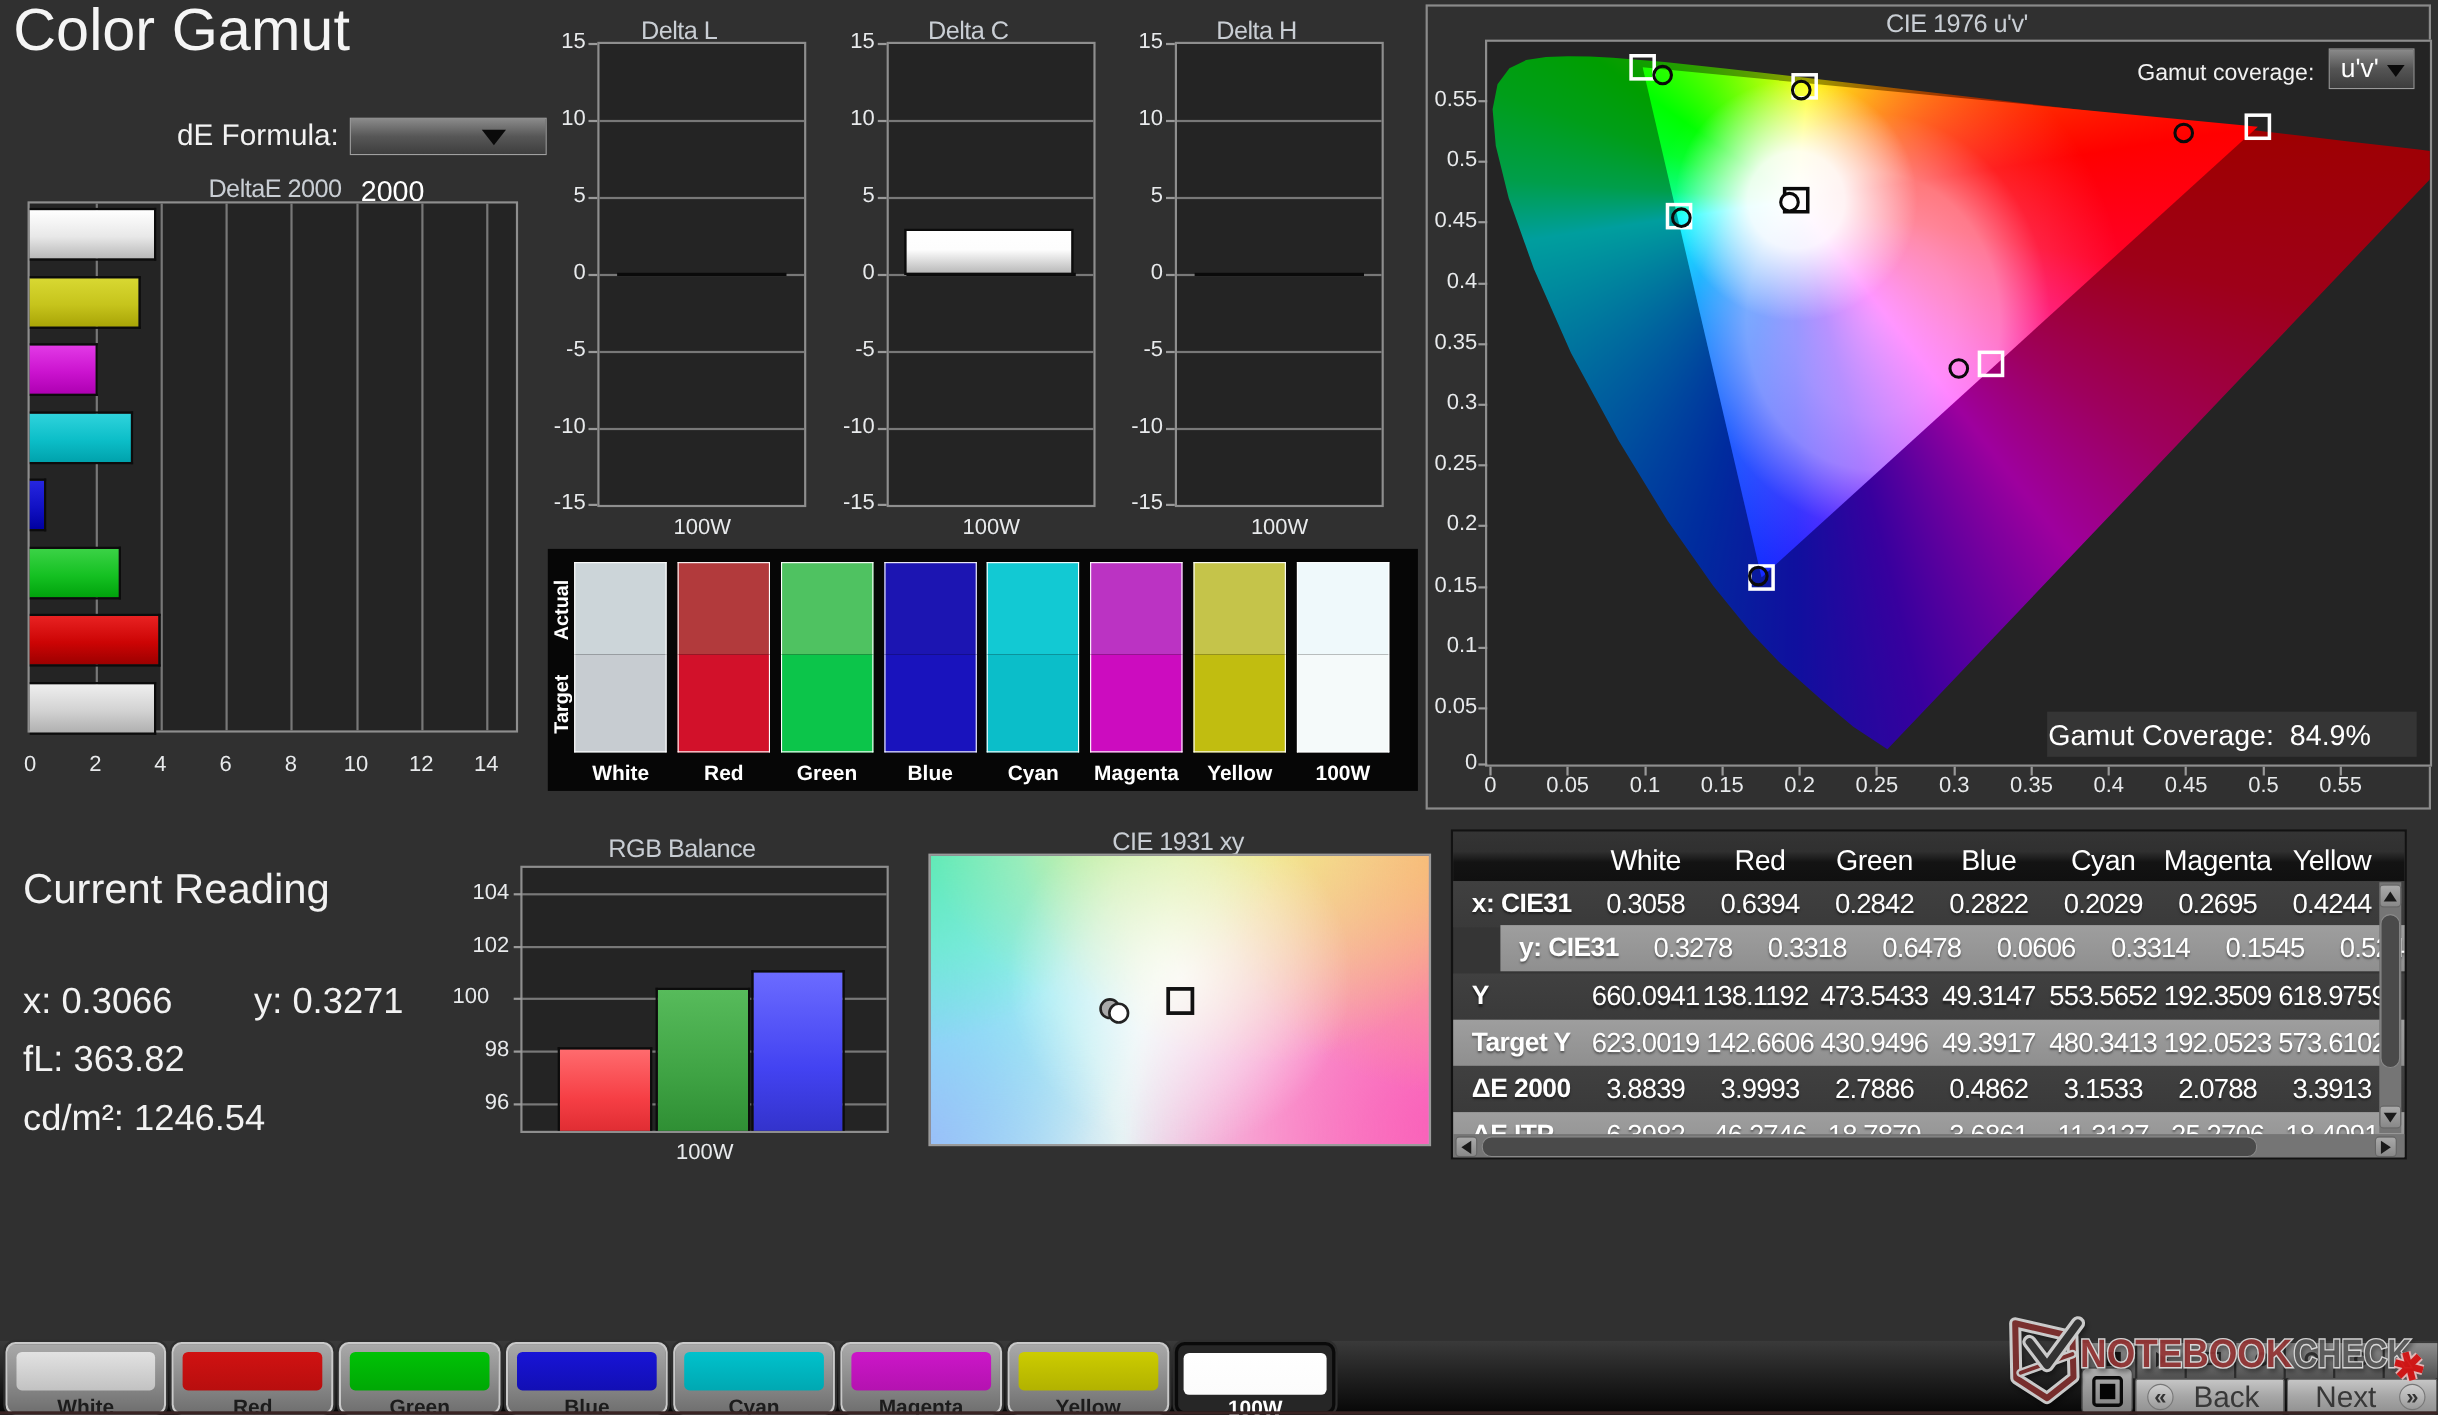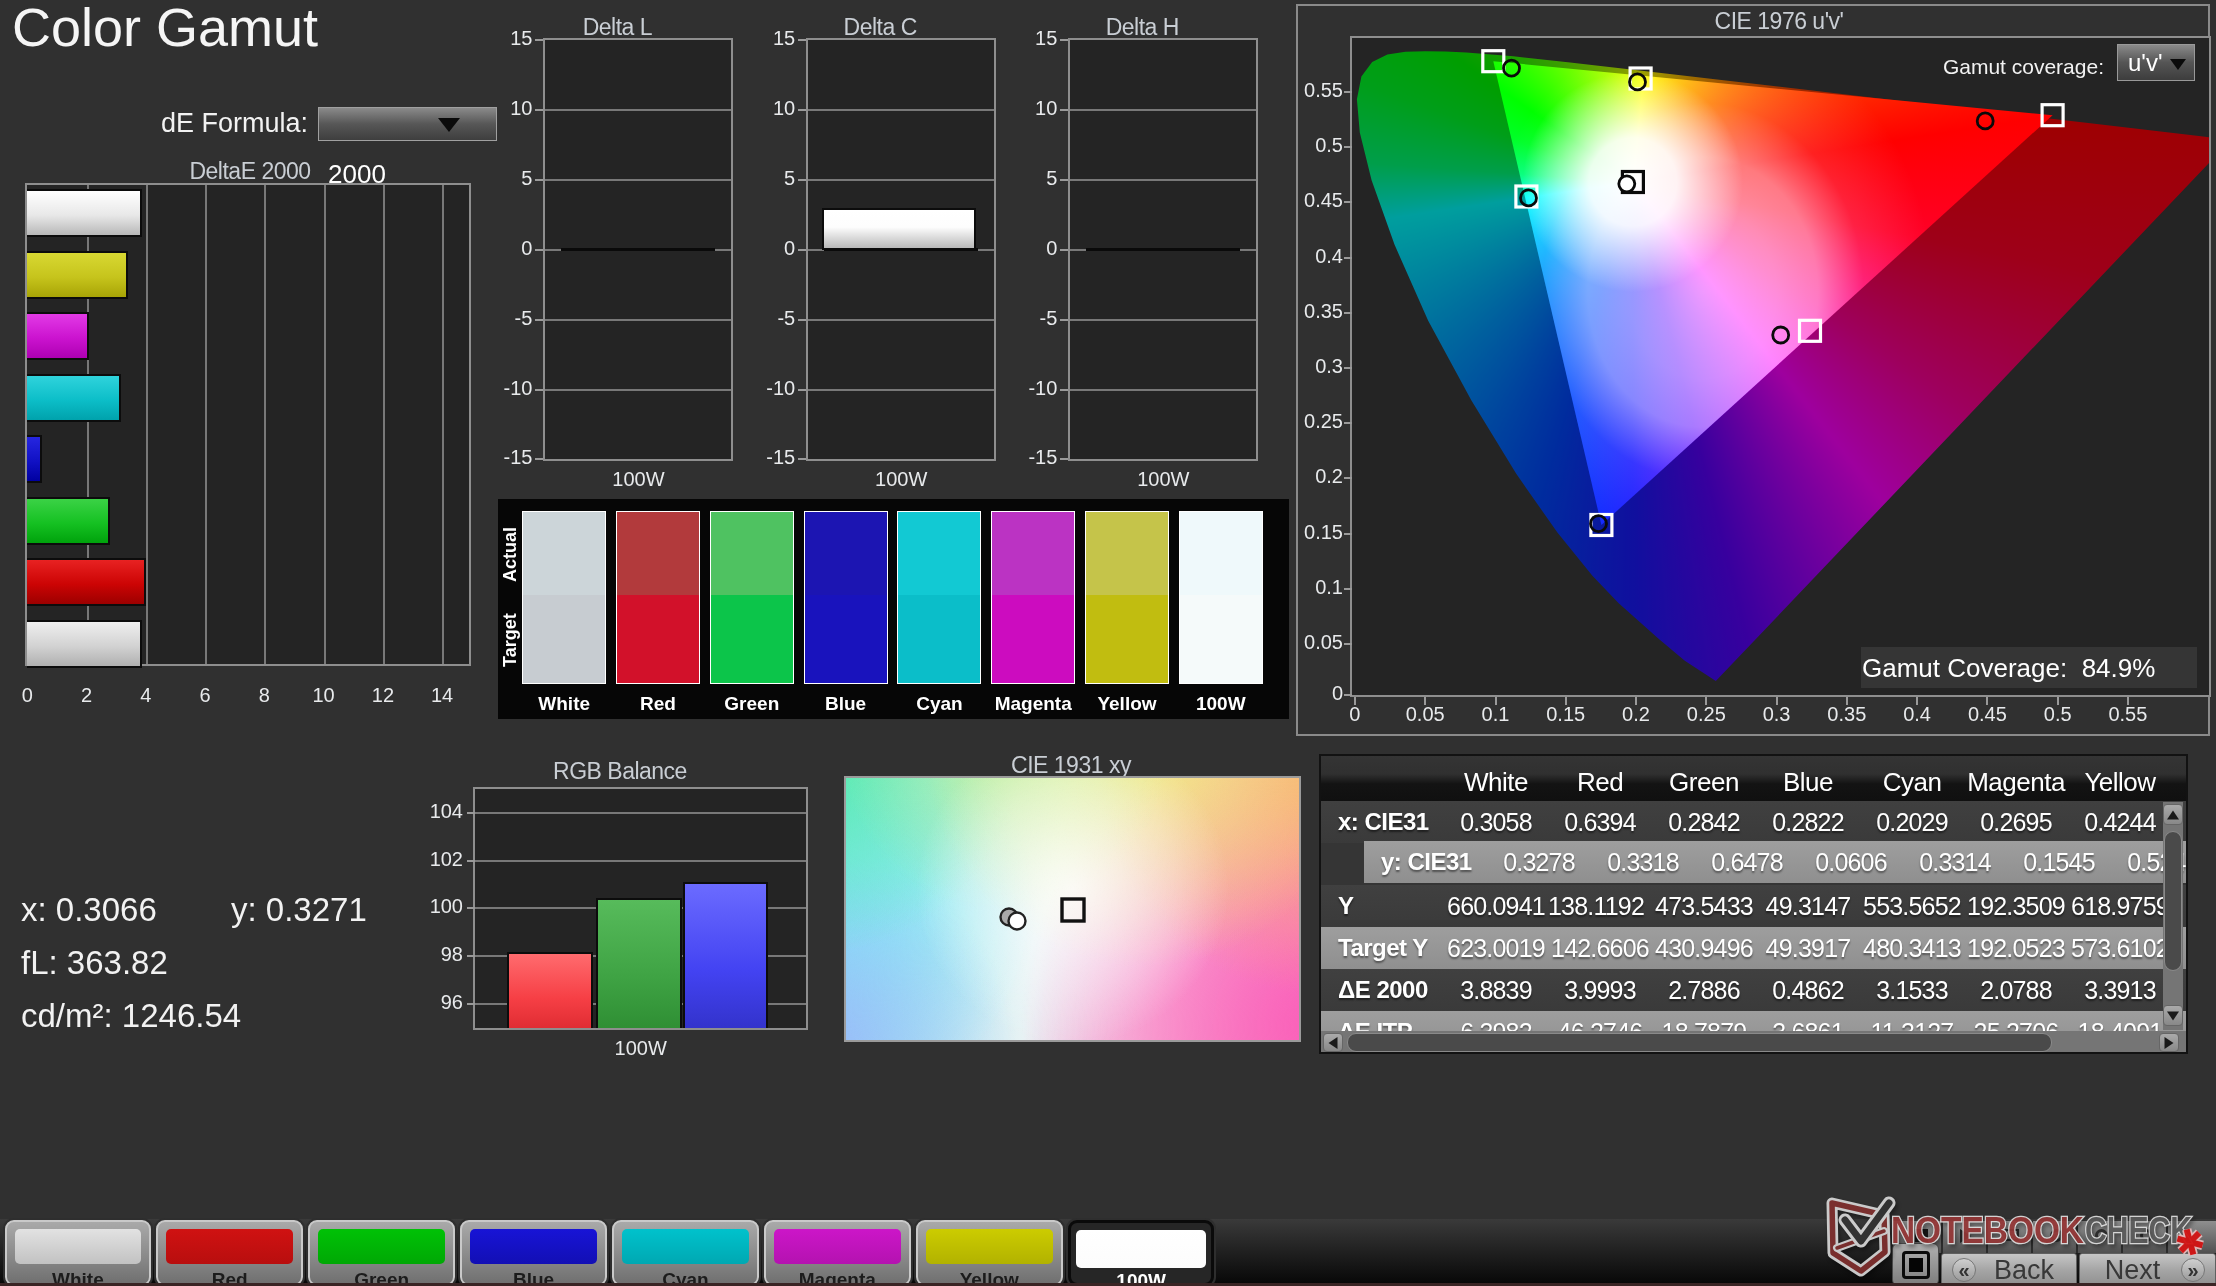--- a/index.html
+++ b/index.html
@@ -215,40 +215,41 @@
     <div class="abs" style="left:1344px;top:146.0px;width:8px;height:2px;background:#9a9a9a;"></div>
     <div class="lbl" style="left:1255px;top:78.8px;width:88px;text-align:right;">0.55</div>
     <div class="abs" style="left:1344px;top:90.8px;width:8px;height:2px;background:#9a9a9a;"></div>
 <div class="abs" style="left:1805px;top:55px;width:299px;text-align:right;font-size:21px;color:#f2f2f2;">Gamut coverage:</div>
 <div class="abs" style="left:2117px;top:44px;width:78px;height:37px;background:linear-gradient(#8a8a8a,#555 50%,#3d3d3d);border:1px solid #999;">
       <span style="position:absolute;left:10px;top:4px;font-size:24px;color:#fff;">u'v'</span>
       <span style="position:absolute;right:8px;top:14px;width:0;height:0;border-left:8px solid transparent;border-right:8px solid transparent;border-top:11px solid #0a0a0a;"></span>
     </div>
 <div class="abs" style="left:1861px;top:647px;width:336px;height:41px;background:#353535;"></div>
 <div class="abs" style="left:1862px;top:653px;font-size:26px;color:#fff;white-space:nowrap;">Gamut Coverage:&nbsp; 84.9%</div>
+<div class="abs" style="left:21px;top:788px;font-size:38px;color:#f2f2f2;">Current Reading</div>
 <div class="abs" style="left:21px;top:891px;font-size:33px;color:#f2f2f2;">x: 0.3066</div>
 <div class="abs" style="left:231px;top:891px;font-size:33px;color:#f2f2f2;">y: 0.3271</div>
 <div class="abs" style="left:21px;top:944px;font-size:33px;color:#f2f2f2;">fL: 363.82</div>
 <div class="abs" style="left:21px;top:997px;font-size:33px;color:#f2f2f2;">cd/m²: 1246.54</div>
 <div class="ttl" style="left:470px;top:758px;width:300px;">RGB Balance</div>
 <div class="plot" style="left:472.9px;top:786.8px;width:335.6px;height:243.4px;">
       <div style="position:absolute;left:0;right:0;top:22.9px;height:2px;background:#787878;"></div>
       <div style="position:absolute;left:0;right:0;top:70.8px;height:2px;background:#787878;"></div>
       <div style="position:absolute;left:0;right:0;top:118.6px;height:2px;background:#787878;"></div>
       <div style="position:absolute;left:0;right:0;top:166.4px;height:2px;background:#787878;"></div>
       <div style="position:absolute;left:0;right:0;top:214.3px;height:2px;background:#787878;"></div>
       <div style="position:absolute;left:32.5px;top:163.6px;width:85.5px;height:75.8px;background:linear-gradient(#ff6b6e,#f63f45 60%,#e02d33);border:2px solid #0c0c0c;border-bottom:none;"></div>
       <div style="position:absolute;left:121.2px;top:109.6px;width:85.5px;height:129.8px;background:linear-gradient(#57bb5b,#3fa344 60%,#2f8f34);border:2px solid #0c0c0c;border-bottom:none;"></div>
       <div style="position:absolute;left:208.0px;top:92.8px;width:85.5px;height:146.6px;background:linear-gradient(#6b6bff,#4343f2 60%,#3333cc);border:2px solid #0c0c0c;border-bottom:none;"></div>
     </div>
 <div class="lbl" style="left:393px;top:799.7px;width:70px;text-align:right;">104</div>
     <div class="abs" style="left:467px;top:811.7px;width:8px;height:2px;background:#9a9a9a;"></div>
     <div class="lbl" style="left:393px;top:847.6px;width:70px;text-align:right;">102</div>
     <div class="abs" style="left:467px;top:859.6px;width:8px;height:2px;background:#9a9a9a;"></div>
-    <div class="lbl" style="left:393px;top:895.4px;width:70px;text-align:right;">100</div>
+    <div class="lbl" style="left:393px;top:895.4px;width:70px;text-align:center;">100</div>
     <div class="abs" style="left:467px;top:907.4px;width:8px;height:2px;background:#9a9a9a;"></div>
     <div class="lbl" style="left:393px;top:943.2px;width:70px;text-align:right;">98</div>
     <div class="abs" style="left:467px;top:955.2px;width:8px;height:2px;background:#9a9a9a;"></div>
     <div class="lbl" style="left:393px;top:991.1px;width:70px;text-align:right;">96</div>
     <div class="abs" style="left:467px;top:1003.1px;width:8px;height:2px;background:#9a9a9a;"></div>
     <div class="lbl" style="left:472.9px;top:1037px;width:335.6px;text-align:center;">100W</div>
 <div class="ttl" style="left:921px;top:752px;width:300px;">CIE 1931 xy</div>
 <div class="abs" style="left:844px;top:775.5px;width:457px;height:266.5px;border:2px solid #9a9a9a;background:radial-gradient(circle 230px at 50% 42%, rgba(255,255,255,0.8) 0%, rgba(255,255,255,0.3) 45%, rgba(255,255,255,0) 68%),radial-gradient(circle 300px at 35% -12%, rgba(195,240,150,0.75) 0%, rgba(195,240,150,0) 55%),radial-gradient(circle 380px at 66% -12%, rgba(240,238,120,0.9) 0%, rgba(240,238,120,0) 58%),radial-gradient(circle 360px at 104% 0%, rgba(250,175,110,0.95) 0%, rgba(250,175,110,0) 60%),radial-gradient(circle 360px at -8% -15%, rgba(85,235,165,1) 0%, rgba(85,235,165,0) 60%),radial-gradient(circle 330px at -6% 104%, rgba(155,185,250,1) 0%, rgba(155,185,250,0) 60%),radial-gradient(circle 380px at -4% 48%, rgba(130,232,248,1) 0%, rgba(130,232,248,0) 55%),radial-gradient(circle 430px at 105% 95%, rgba(250,95,185,1) 0%, rgba(250,95,185,0) 70%),linear-gradient(100deg, #7fe8e8 0%, #e8f2f4 45%, #f8c0dc 72%, #f895c8 100%);">
       <svg style="position:absolute;left:0;top:0;" width="453" height="263" viewBox="0 0 453 263">
         <circle cx="163" cy="139" r="8.5" fill="#a9a9a9" stroke="#222" stroke-width="2.4"></circle>

